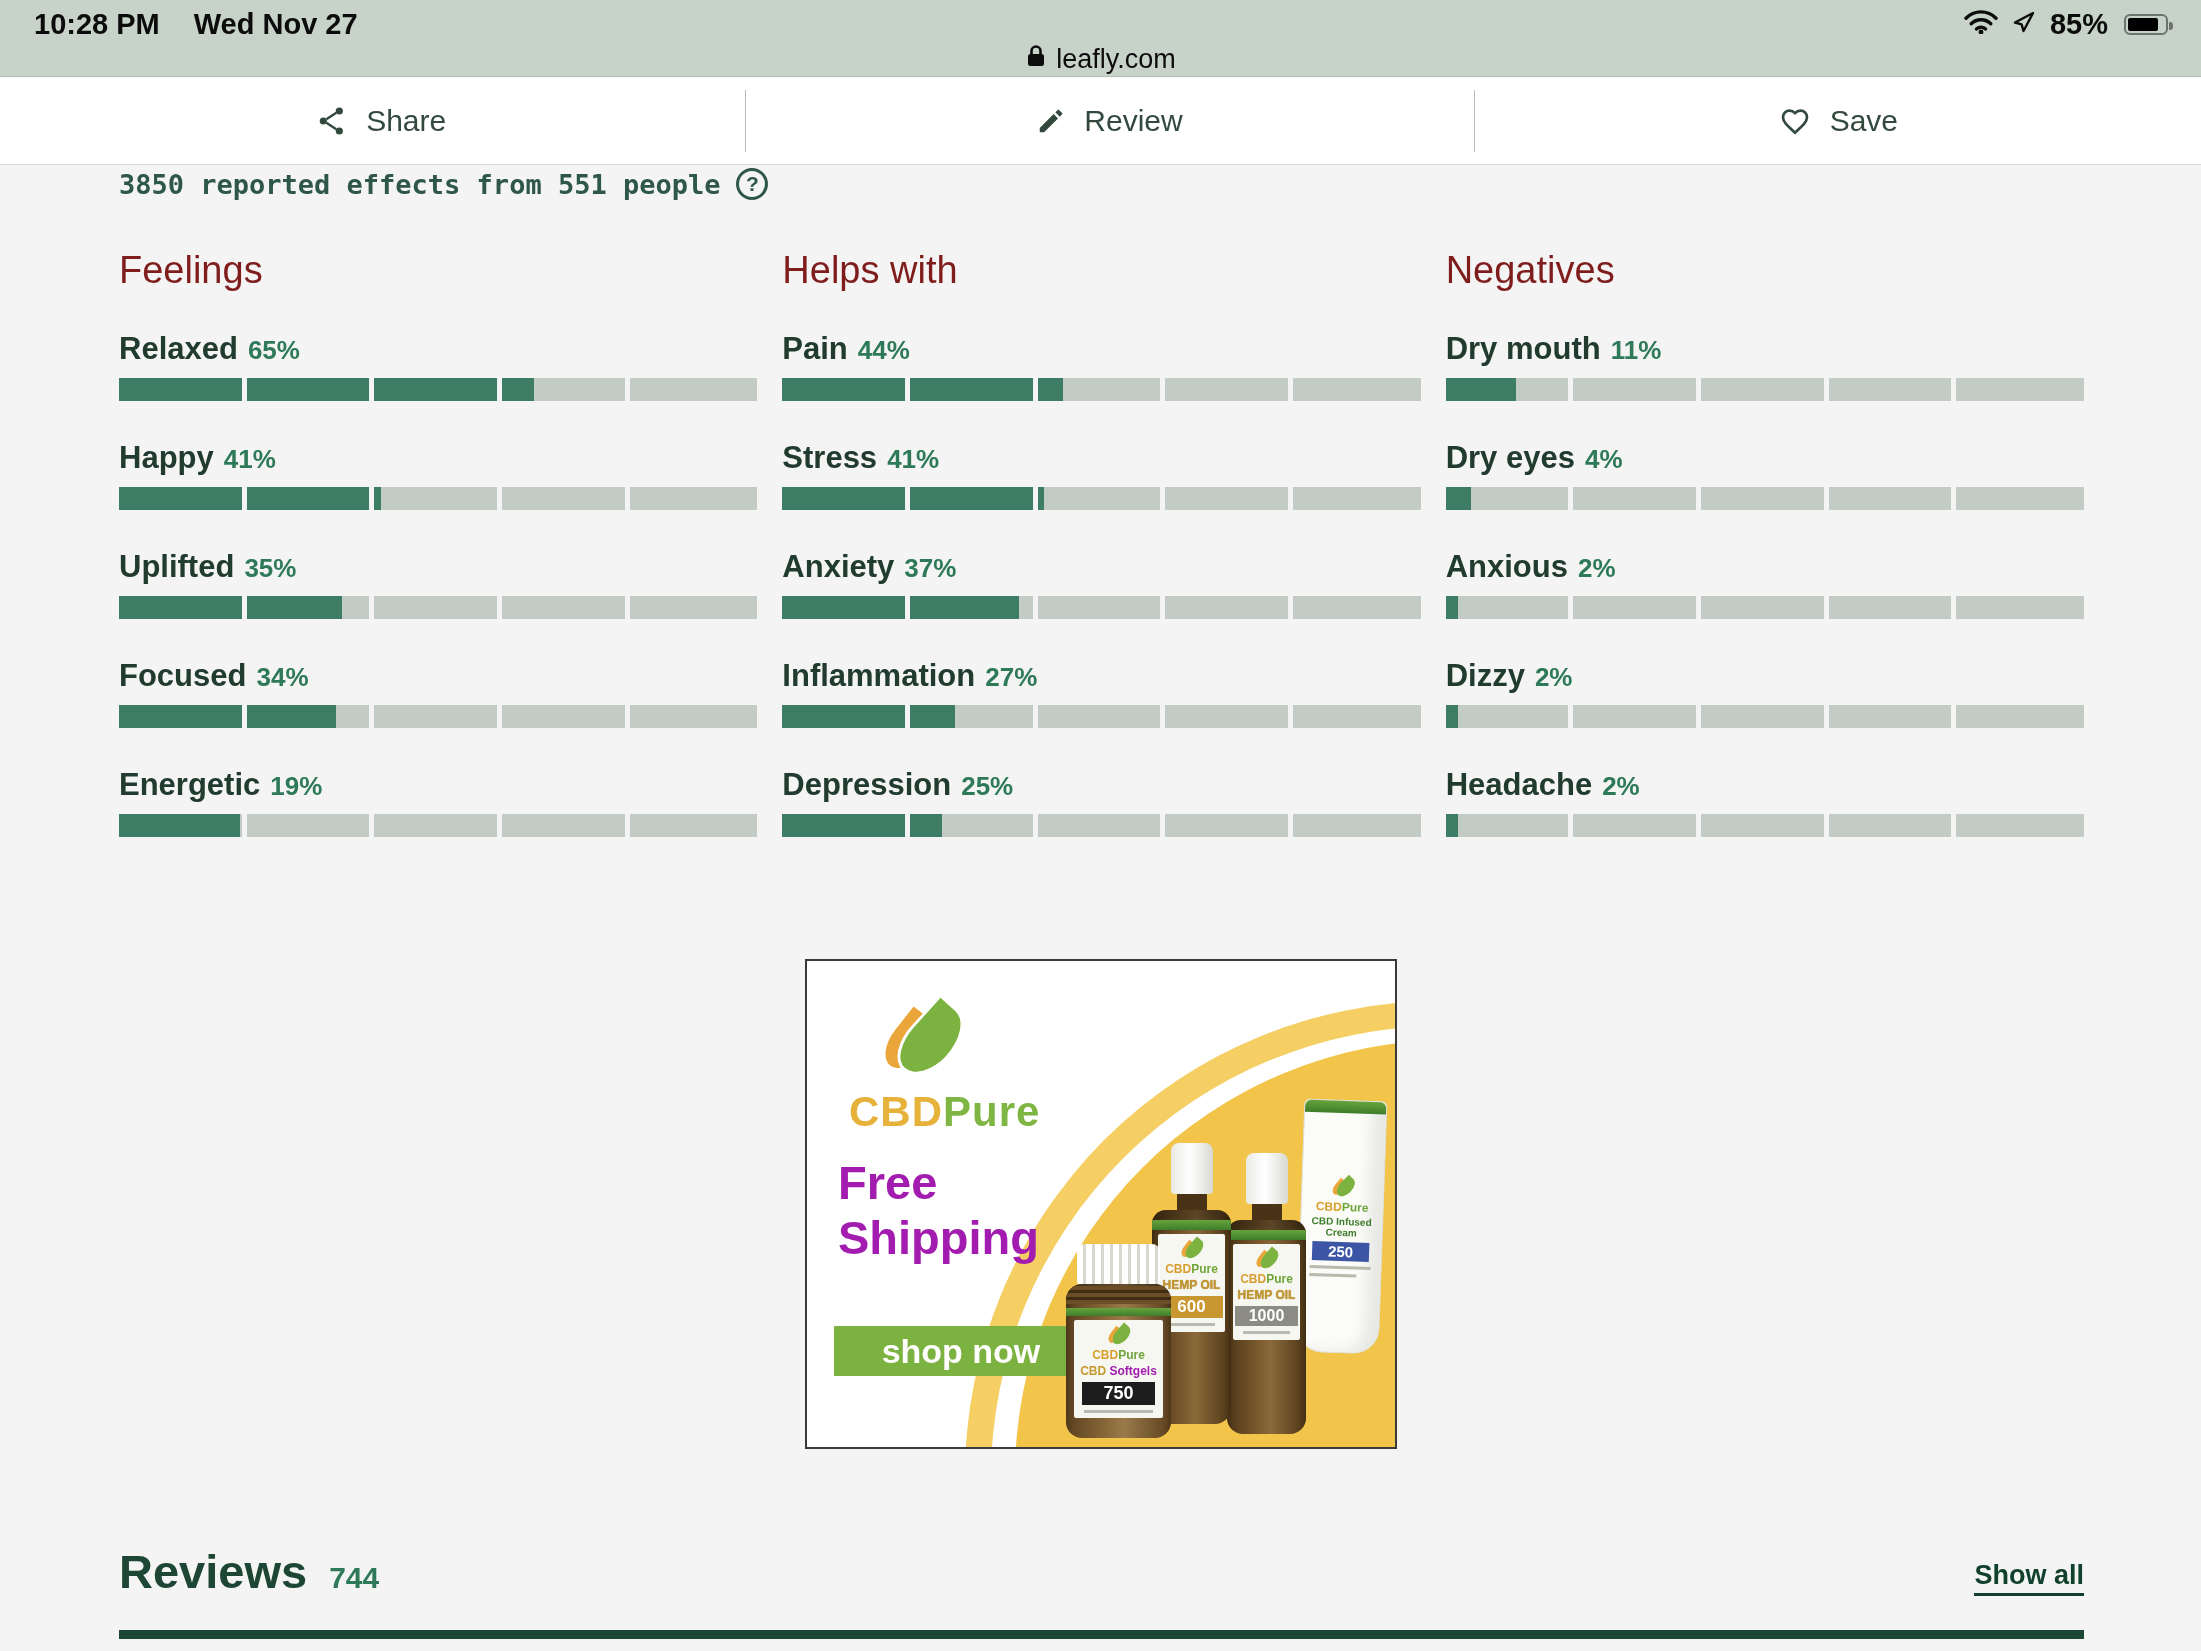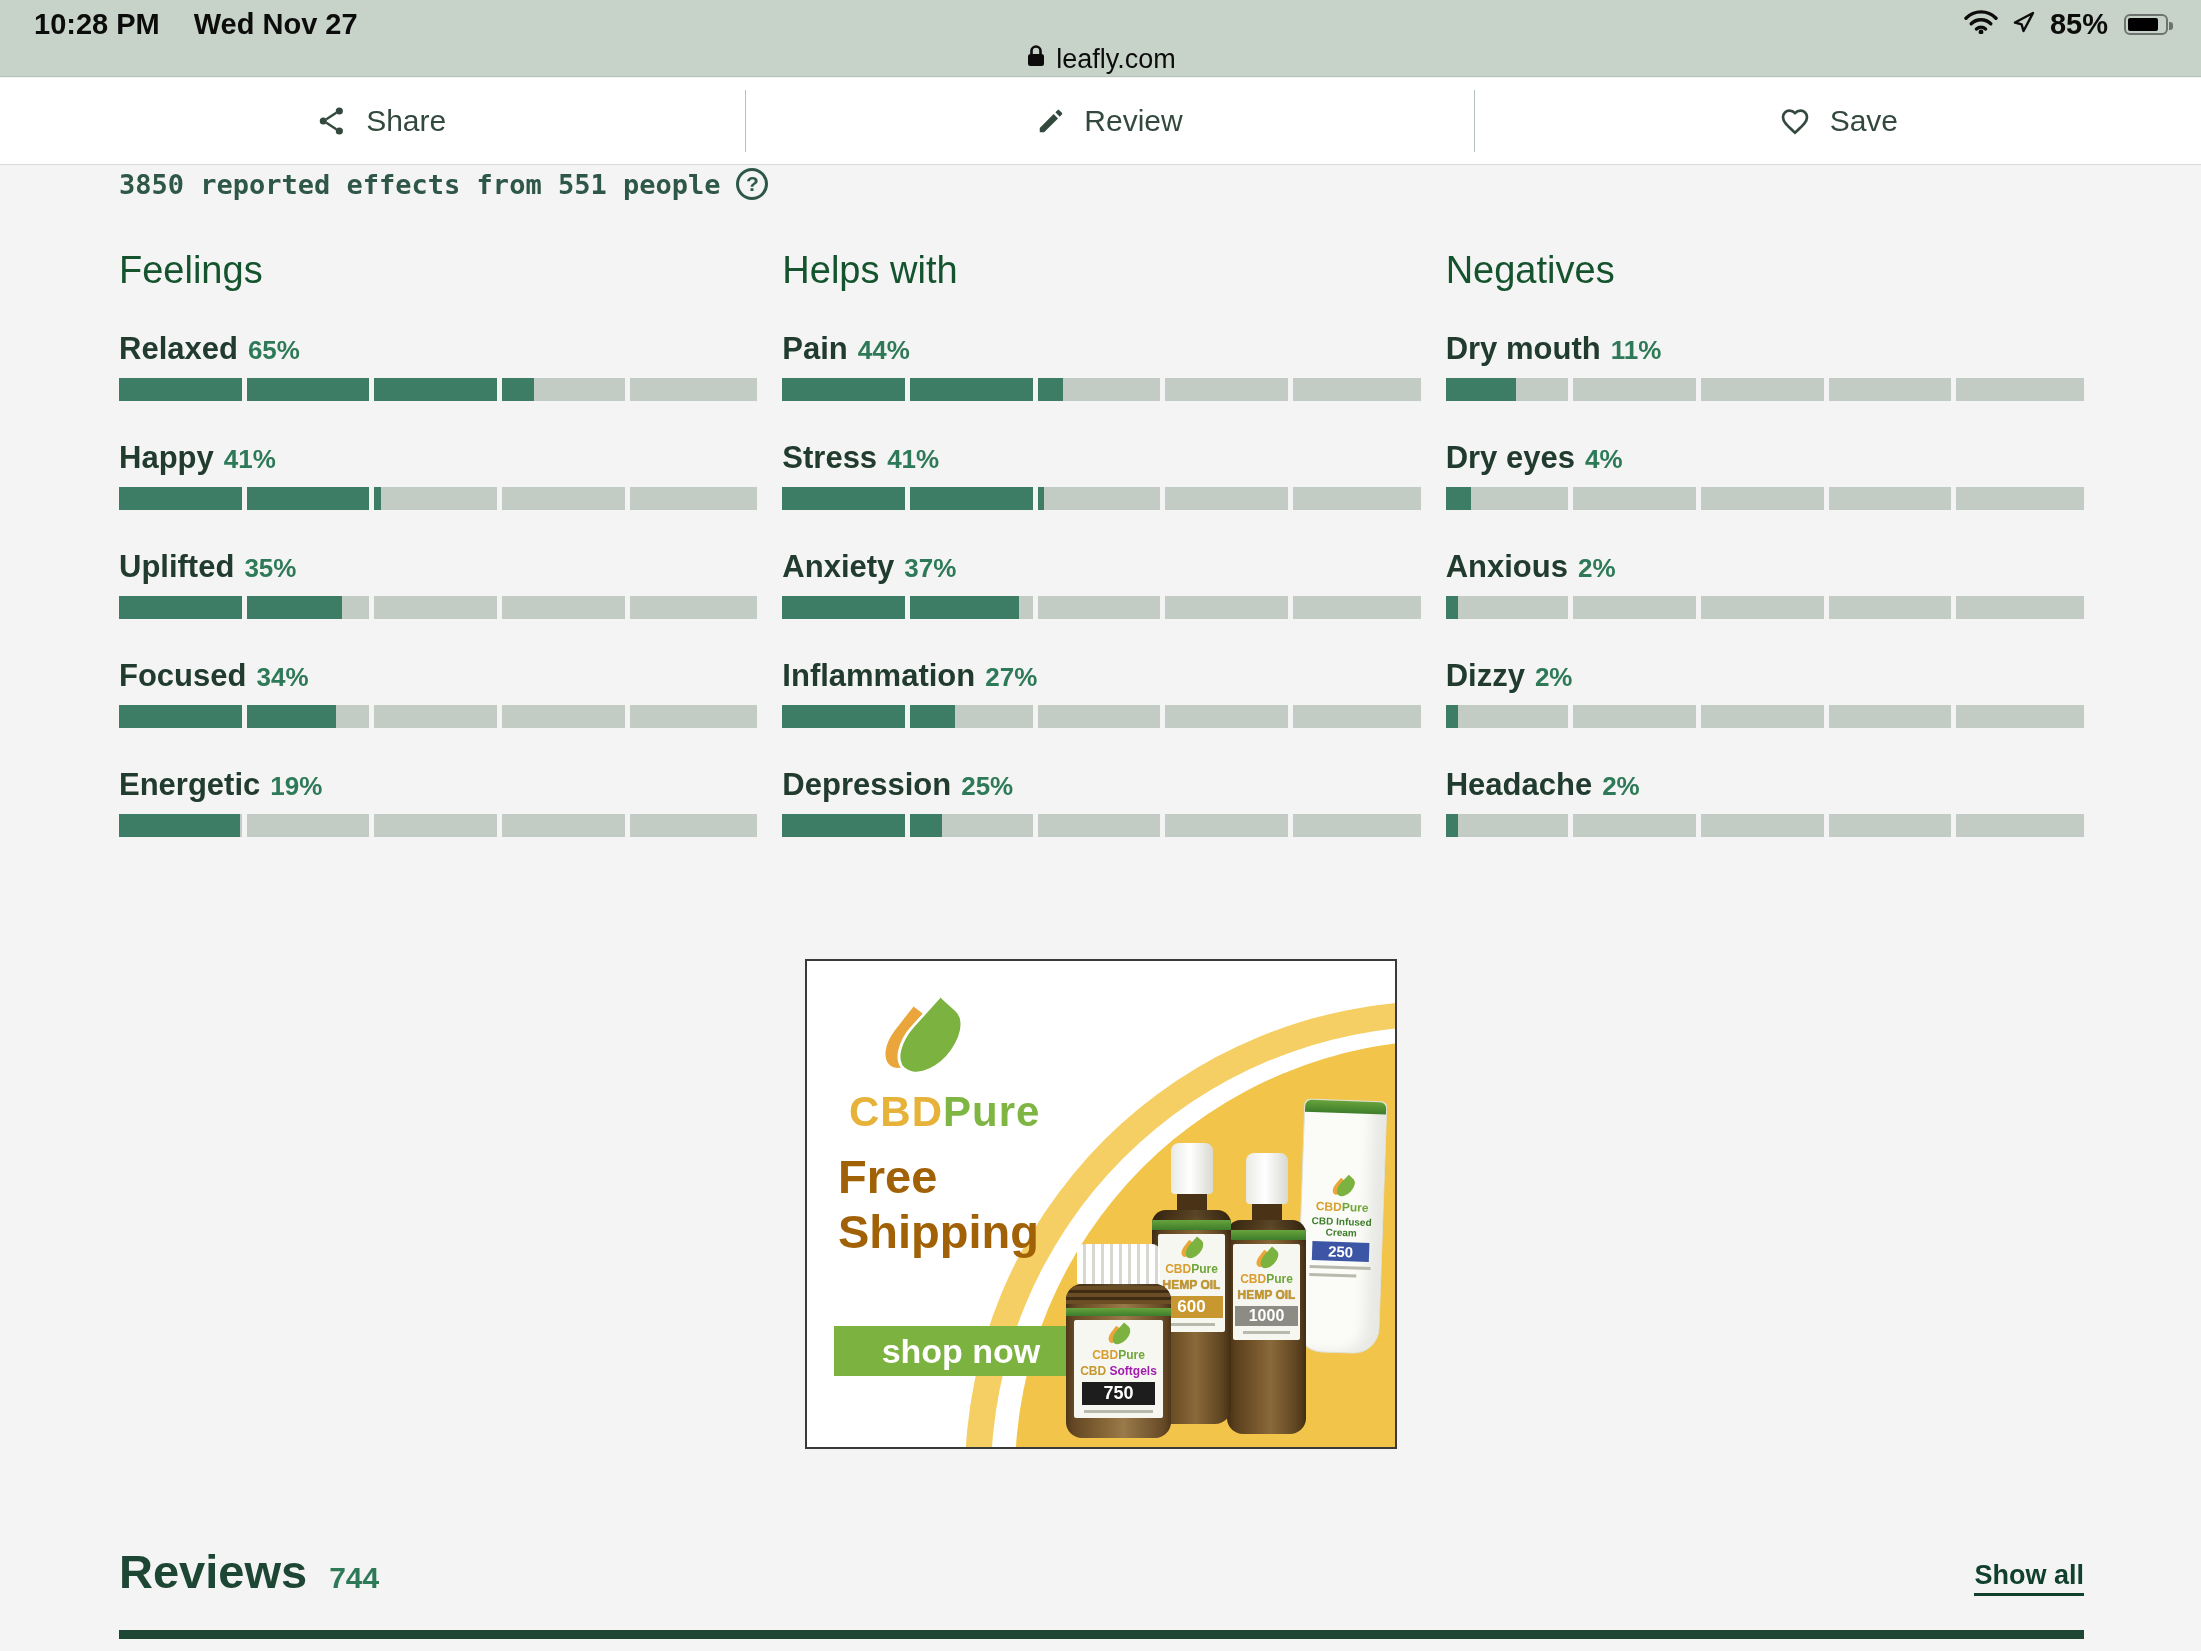--- a/index.html
+++ b/index.html
@@ -34,21 +34,21 @@
     width:1px; background:#b5c0b8; }
   .action svg { display:block; }
   
   .summary-line { position:absolute; left:119px; top:168px; display:flex; align-items:center; gap:16px;
     font-family:"DejaVu Sans Mono", monospace; font-size:27px; font-weight:700; color:#2e5748; }
   .q-icon { width:32px; height:32px; border:3px solid #2e5748; border-radius:50%;
     display:flex; align-items:center; justify-content:center;
     font-family:"Liberation Sans", sans-serif; font-size:21px; font-weight:700; color:#2e5748; cursor:pointer; }
   .columns { position:absolute; left:119px; top:248px; width:1965px; display:flex; gap:25px; }
   .col { width:639px; }
-  .col-title { font-size:38px; font-weight:400; color:#14532d; line-height:44px; margin-bottom:38px; }
+  .col-title { font-size:38px; font-weight:400; color:#7f1d1d; line-height:44px; margin-bottom:38px; }
   .effect-row { margin-bottom:38px; }
   .effect-label { font-size:31px; font-weight:700; color:#213b2f; line-height:38px; margin-bottom:9px; }
   .effect-label .pct { font-size:26px; color:#2e7a58; margin-left:10px; }
   .bar { position:relative; height:23px; background:#c2ccc4; overflow:hidden; }
   .bar .fill { position:absolute; left:0; top:0; bottom:0; background:#3d7c65; }
   .bar .seam { position:absolute; top:0; bottom:0; width:5px; background:#f3f4f3; }
   
   .ad { position:absolute; left:805px; top:959px; width:592px; height:490px;
     background:#ffffff; border:2px solid #3a3a3a; overflow:hidden; cursor:pointer; }
   .ad-circle { position:absolute; border-radius:50%; }
@@ -57,22 +57,22 @@
   .ad-circle.c3 { width:871px; height:871px; left:208px; top:79px;  background:#f2c54a; }
   .ad-logo { position:absolute; left:42px; top:24px; z-index:6; }
   .drop { position:relative; width:63px; height:95px; margin-left:42px; }
   .drop .o { position:absolute; left:0; bottom:8px; width:36px; height:61px;
     background:#eaa63b; border-radius:0 50% 50% 50%; transform:rotate(38deg); }
   .drop .g { position:absolute; right:2px; bottom:0; width:46px; height:79px;
     background:#7cb23f; border-radius:0 50% 50% 50%; transform:rotate(42deg);
     border-left:3px solid #fff; border-bottom:3px solid #fff; }
   .brand { font-size:42px; font-weight:700; letter-spacing:1px; margin-top:8px; }
   .brand .b1 { color:#e6b23a; } .brand .b2 { color:#7fb643; }
-  .ad-headline { position:absolute; left:31px; top:188px; z-index:6;
-    font-size:47px; font-weight:700; color:#a16207; line-height:55px; }
+  .ad-headline { position:absolute; left:31px; top:194px; z-index:6;
+    font-size:47px; font-weight:700; color:#a21caf; line-height:55px; }
   .shop-btn { position:absolute; left:27px; top:365px; width:254px; height:50px; z-index:2;
     background:#7cb23f; color:#ffffff; font-size:34px; font-weight:700;
     display:flex; align-items:center; justify-content:center; }
   
   .product { position:absolute; }
   .mini-drop { position:relative; width:18px; height:26px; margin:4px auto 0; }
   .mini-drop .o { position:absolute; left:0; bottom:2px; width:10px; height:17px;
     background:#eaa63b; border-radius:0 50% 50% 50%; transform:rotate(38deg); }
   .mini-drop .g { position:absolute; right:0; bottom:0; width:13px; height:22px;
     background:#7cb23f; border-radius:0 50% 50% 50%; transform:rotate(42deg); }

